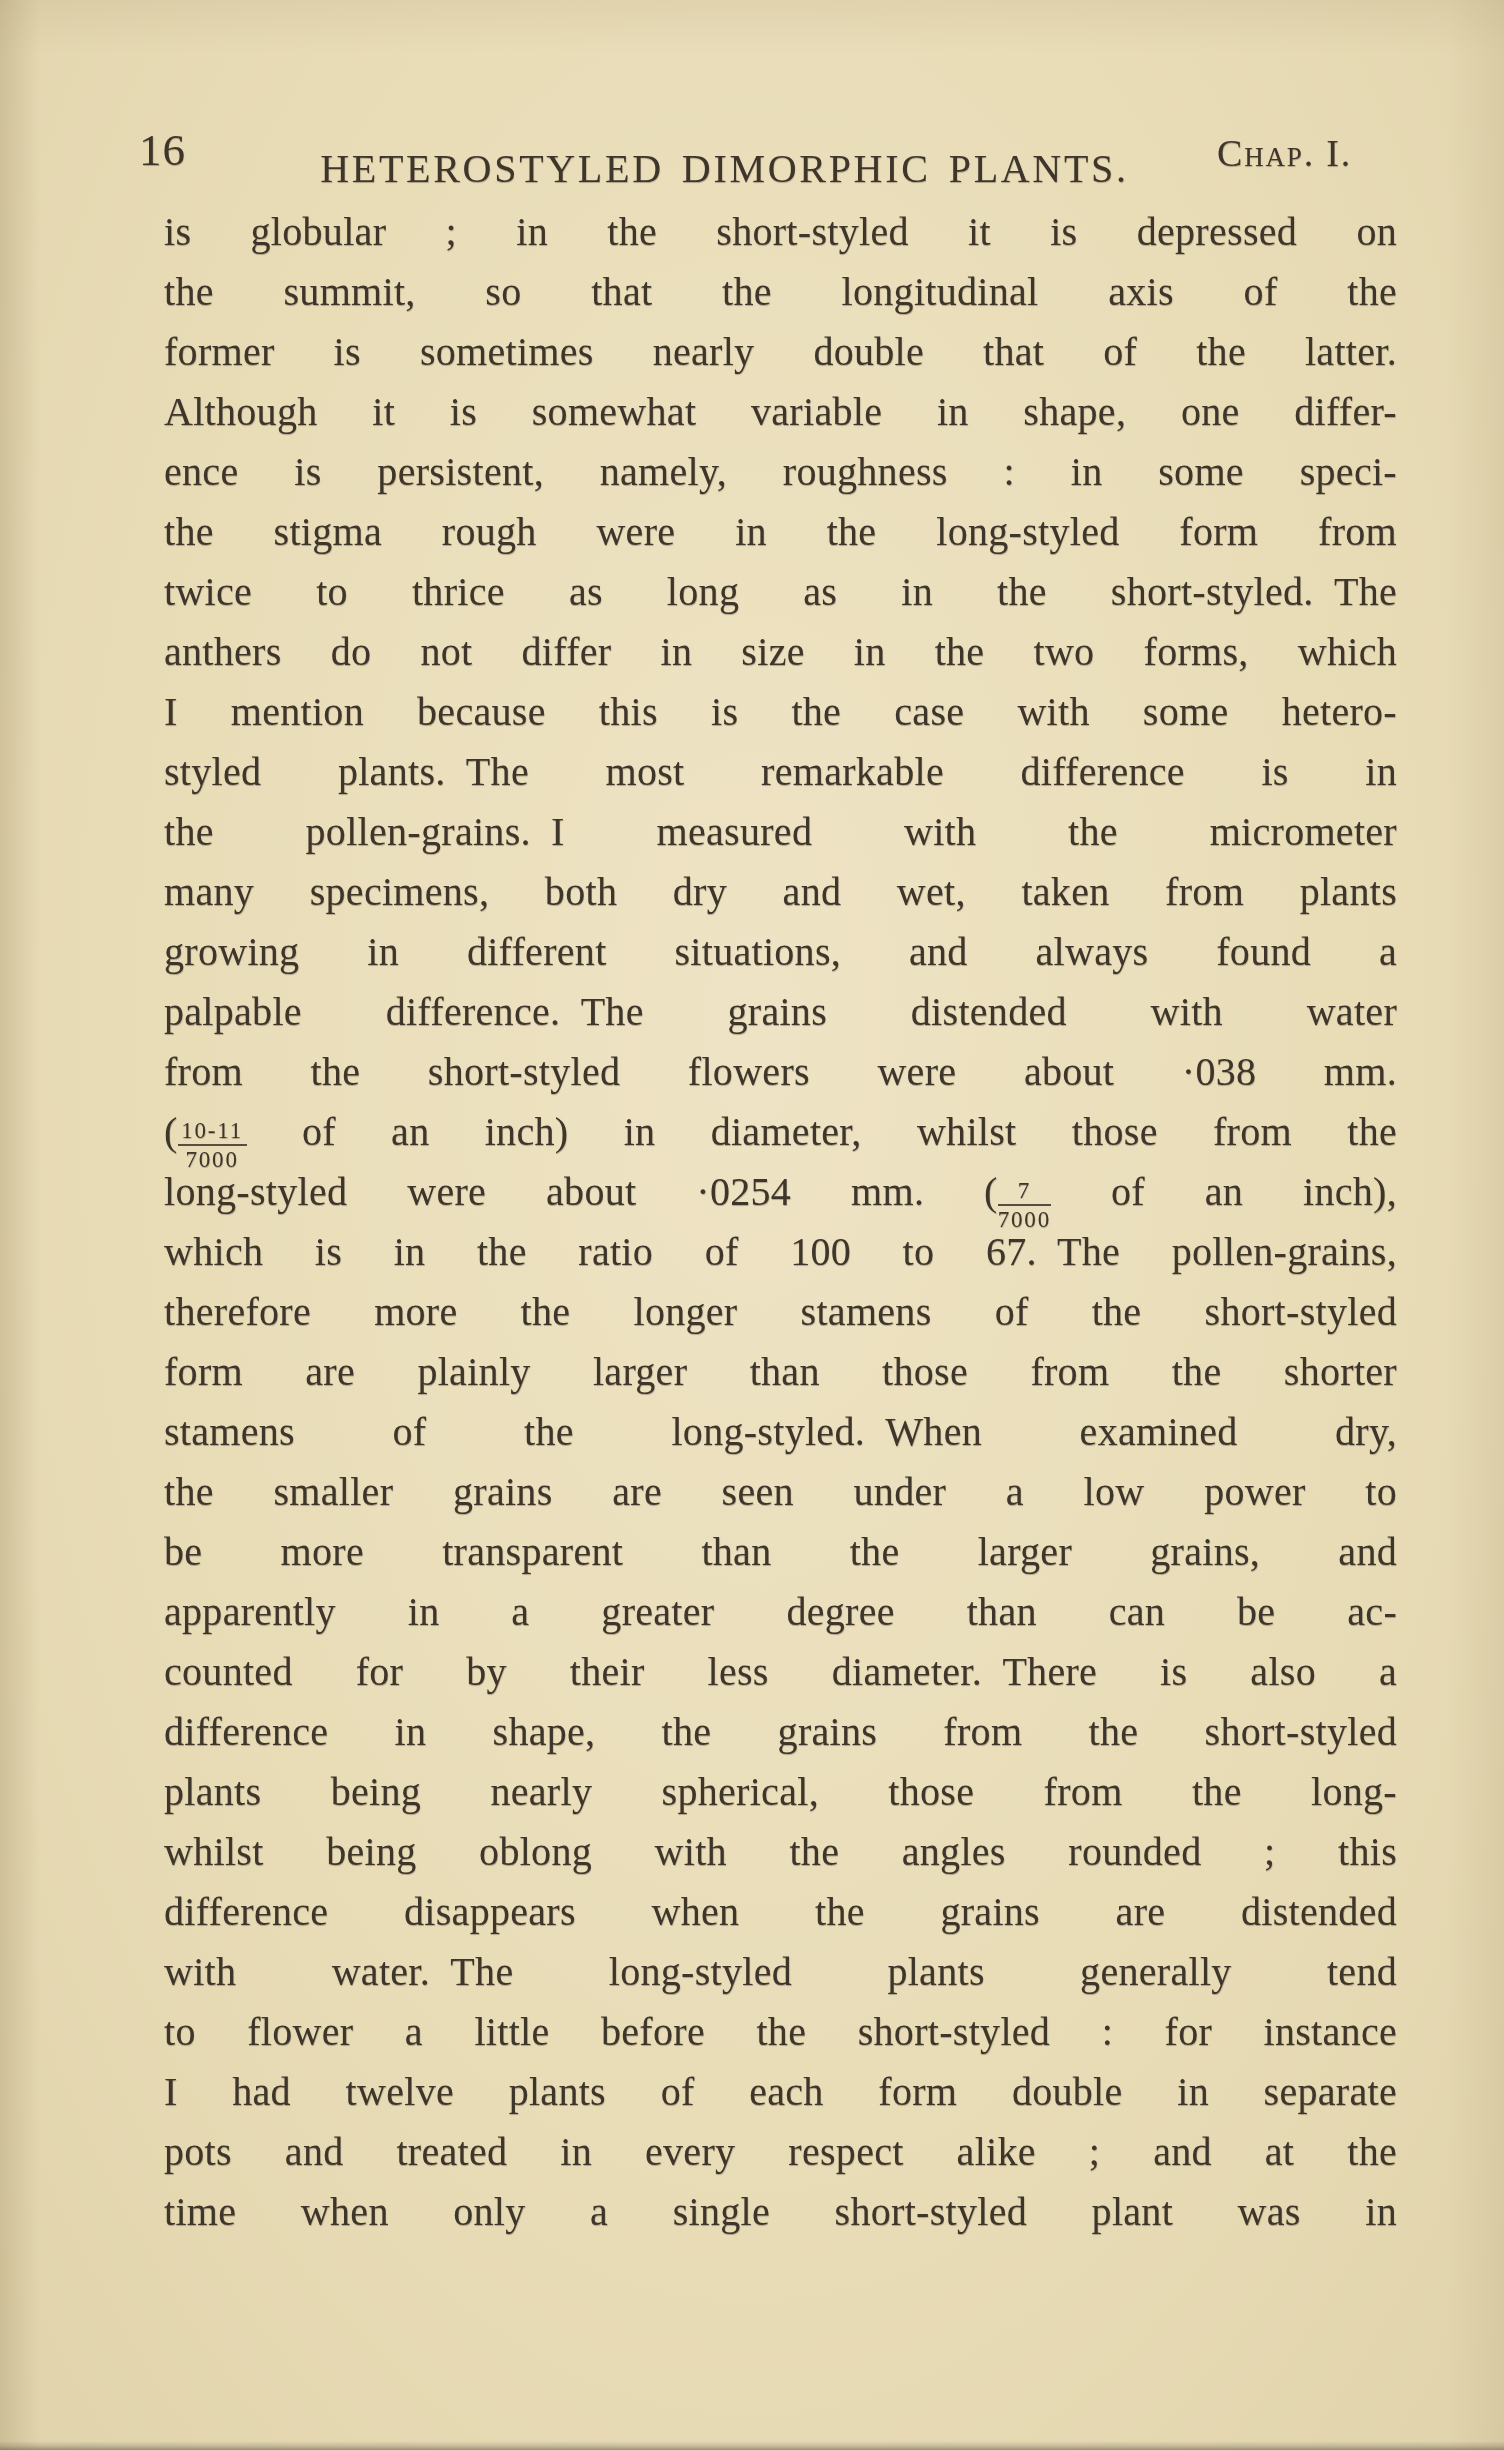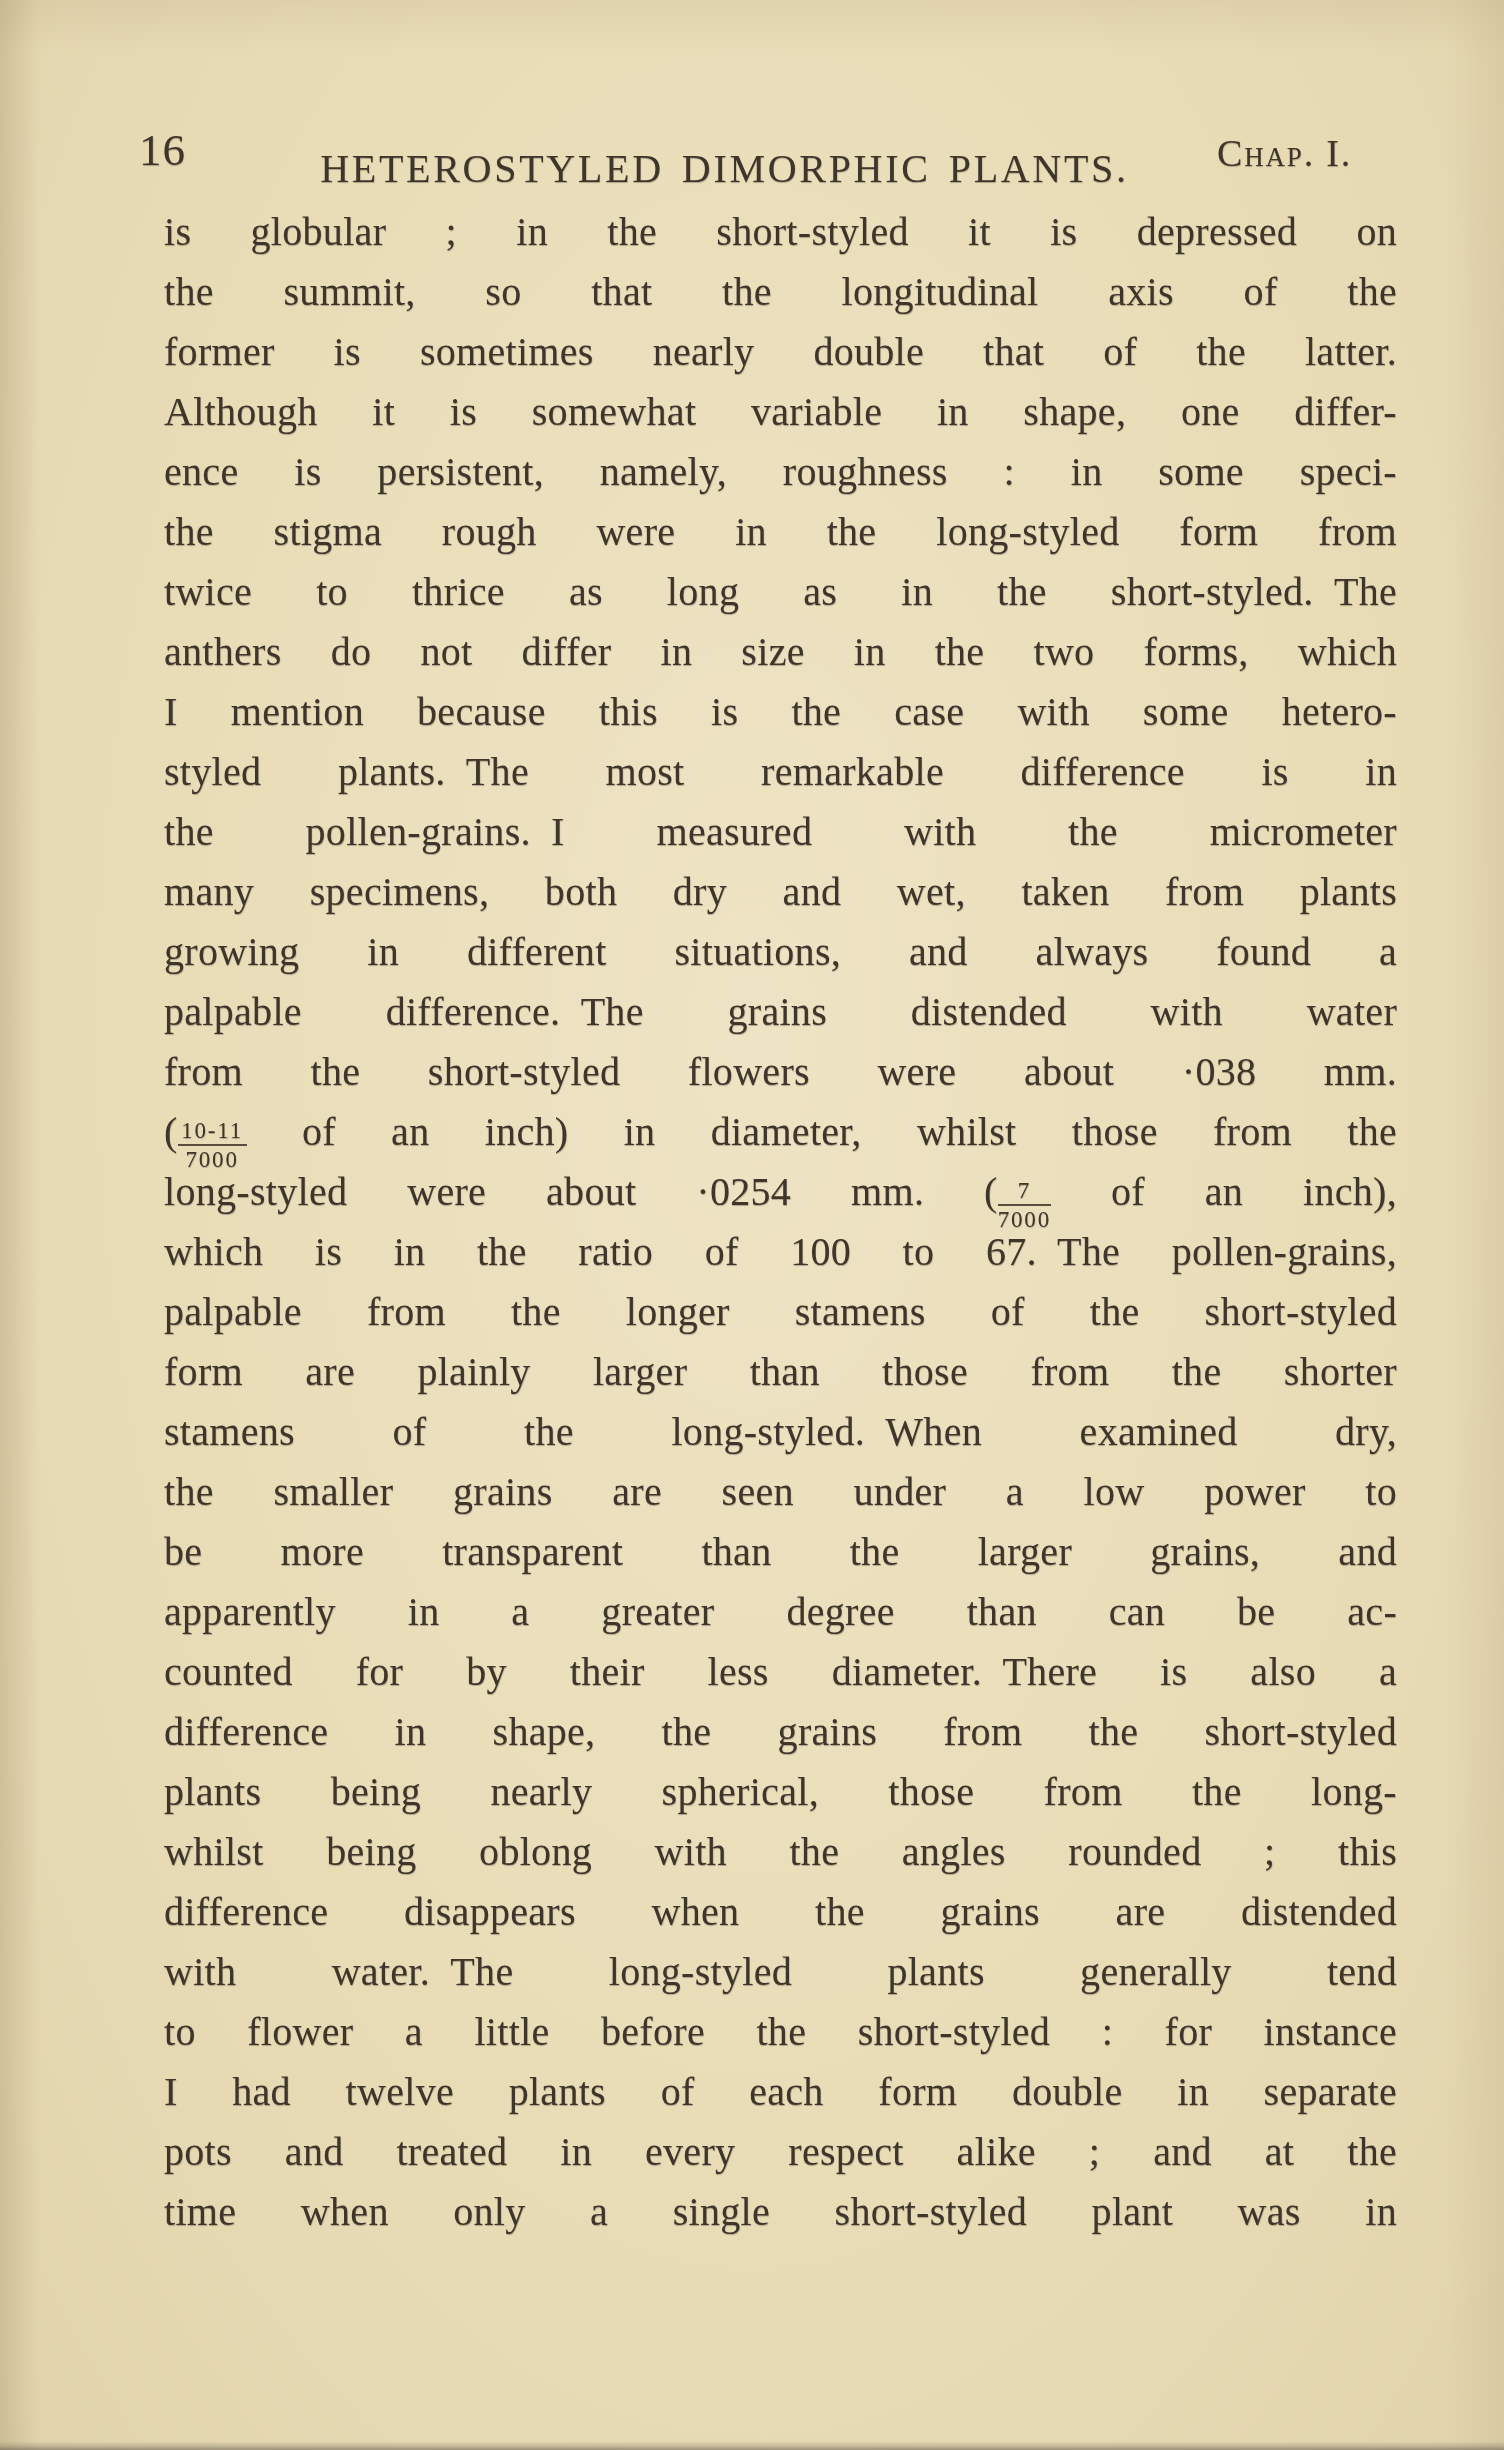--- a/index.html
+++ b/index.html
@@ -126,21 +126,21 @@
       <div class="line">I mention because this is the case with some hetero-</div>
       <div class="line">styled plants. The most remarkable difference is in</div>
       <div class="line">the pollen-grains. I measured with the micrometer</div>
       <div class="line">many specimens, both dry and wet, taken from plants</div>
       <div class="line">growing in different situations, and always found a</div>
       <div class="line">palpable difference. The grains distended with water</div>
       <div class="line">from the short-styled flowers were about ·038 mm.</div>
       <div class="line">(<span class="frac"><span class="num">10-11</span><span class="den">7000</span></span> of an inch) in diameter, whilst those from the</div>
       <div class="line">long-styled were about ·0254 mm. (<span class="frac"><span class="num">7</span><span class="den">7000</span></span> of an inch),</div>
       <div class="line">which is in the ratio of 100 to 67. The pollen-grains,</div>
-      <div class="line">palpable from the longer stamens of the short-styled</div>
+      <div class="line">therefore more the longer stamens of the short-styled</div>
       <div class="line">form are plainly larger than those from the shorter</div>
       <div class="line">stamens of the long-styled. When examined dry,</div>
       <div class="line">the smaller grains are seen under a low power to</div>
       <div class="line">be more transparent than the larger grains, and</div>
       <div class="line">apparently in a greater degree than can be ac-</div>
       <div class="line">counted for by their less diameter. There is also a</div>
       <div class="line">difference in shape, the grains from the short-styled</div>
       <div class="line">plants being nearly spherical, those from the long-</div>
       <div class="line">whilst being oblong with the angles rounded ; this</div>
       <div class="line">difference disappears when the grains are distended</div>

